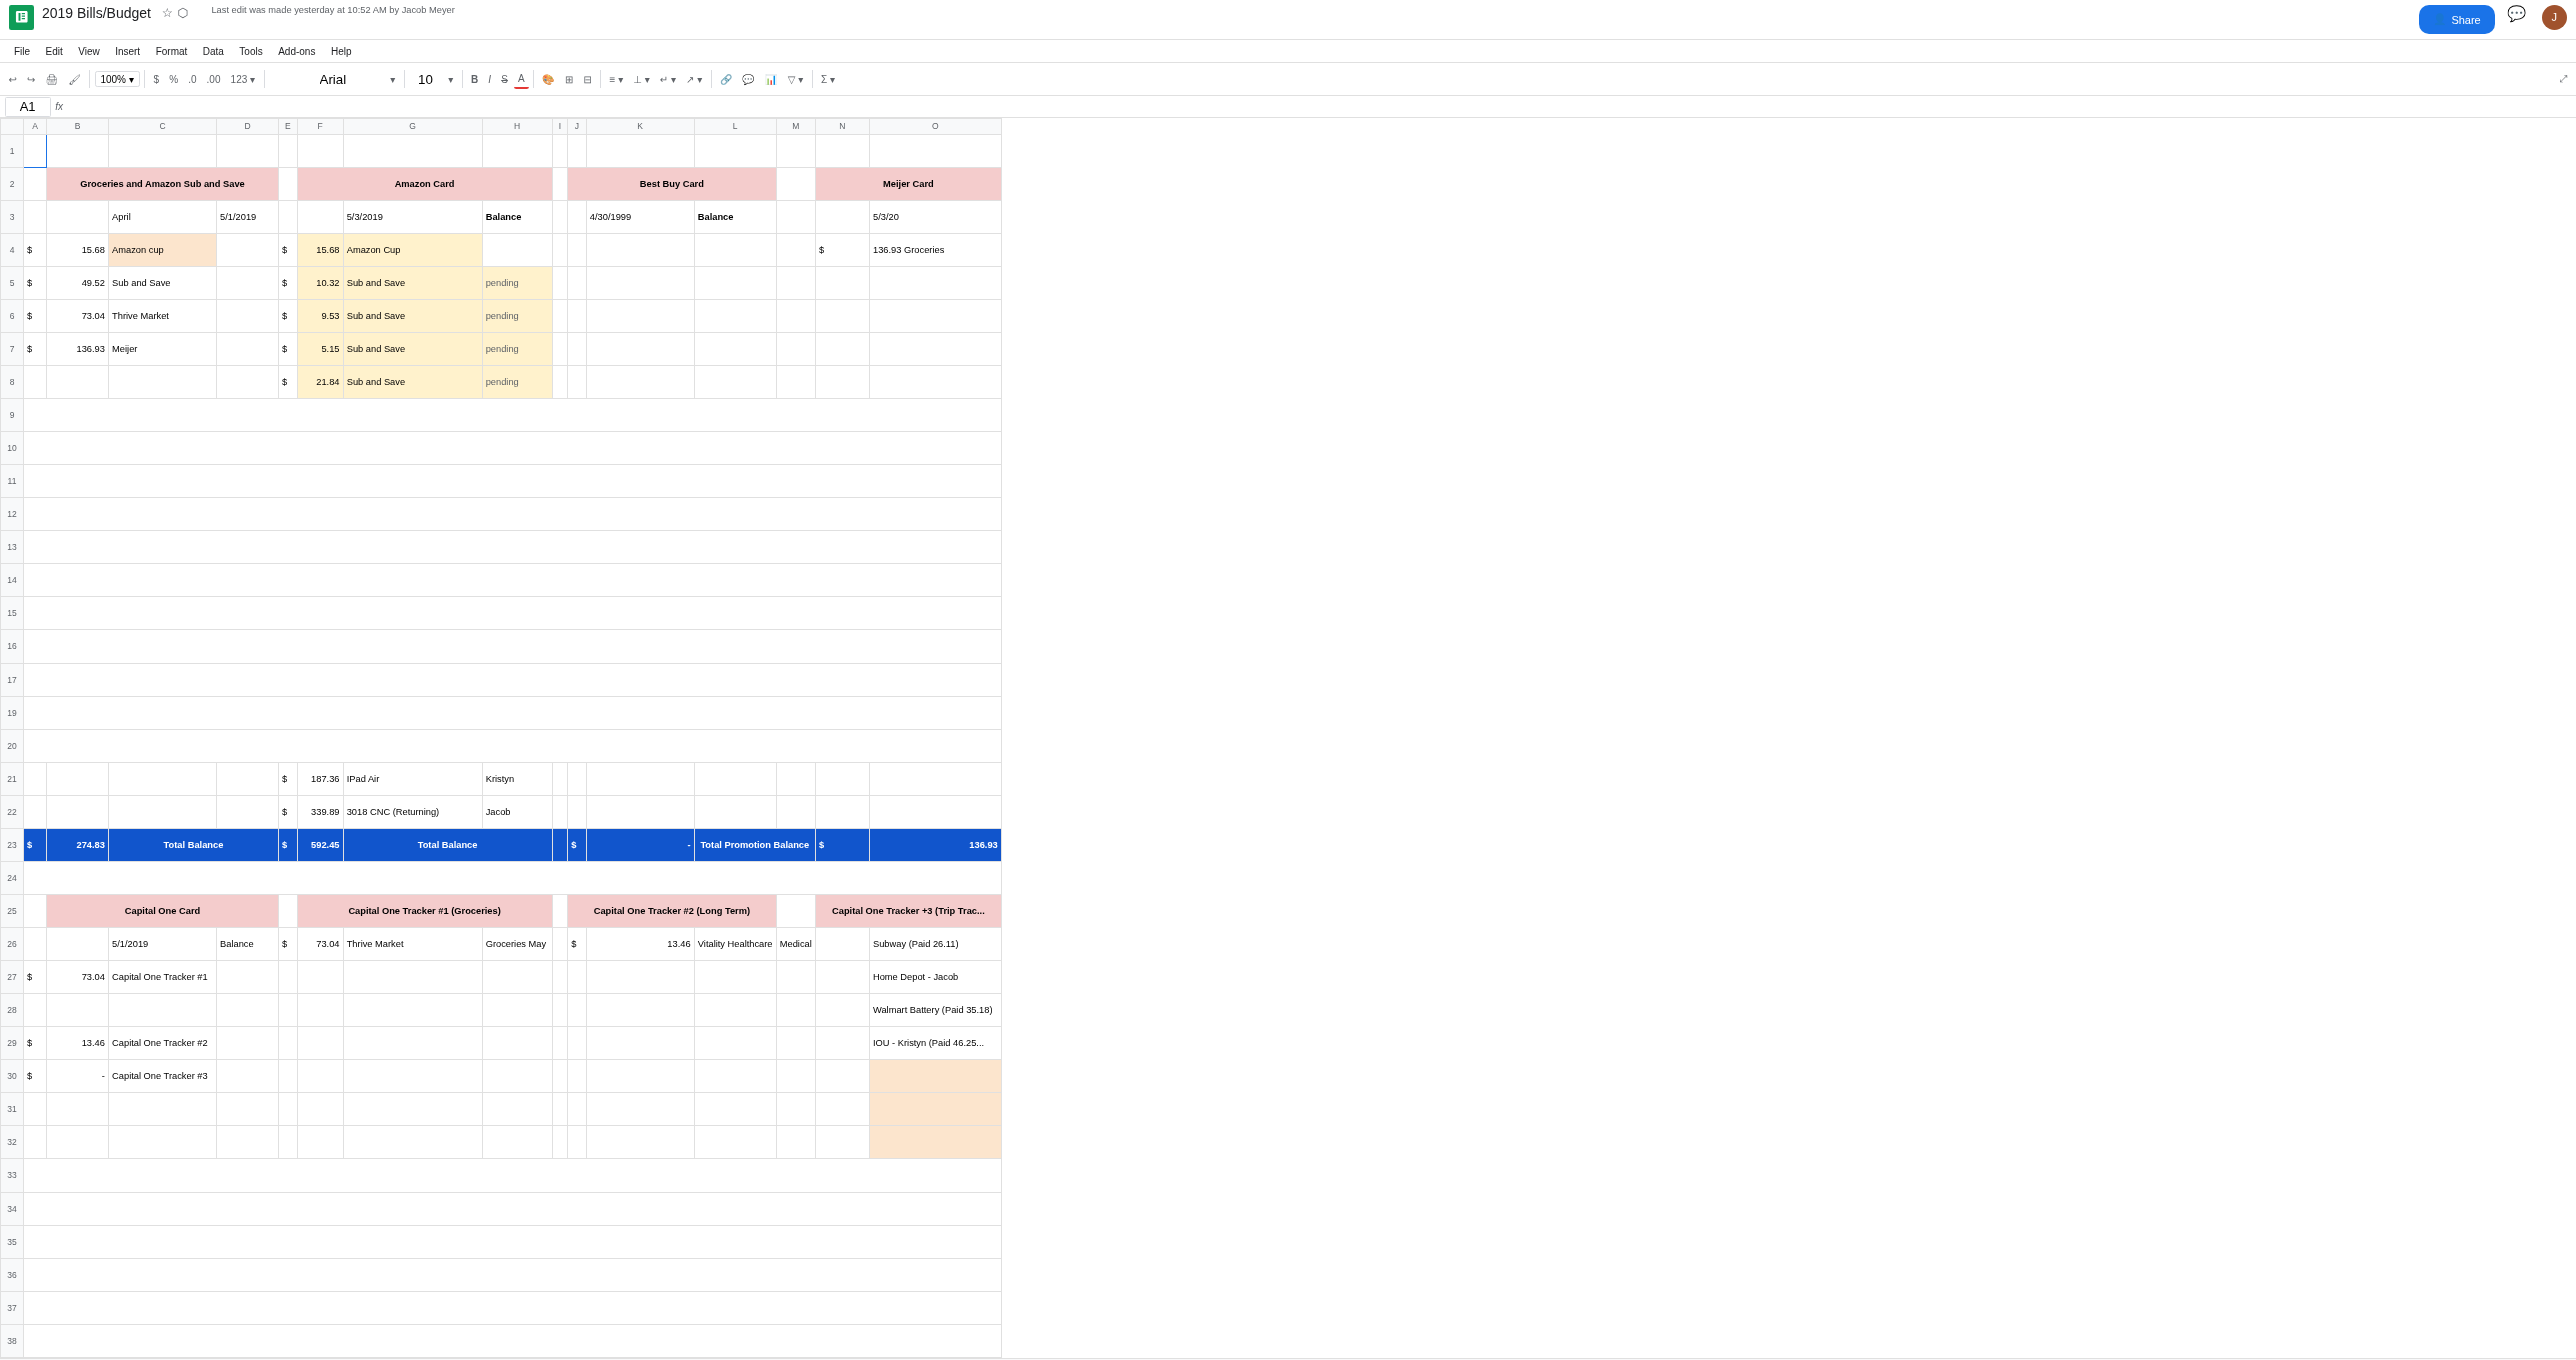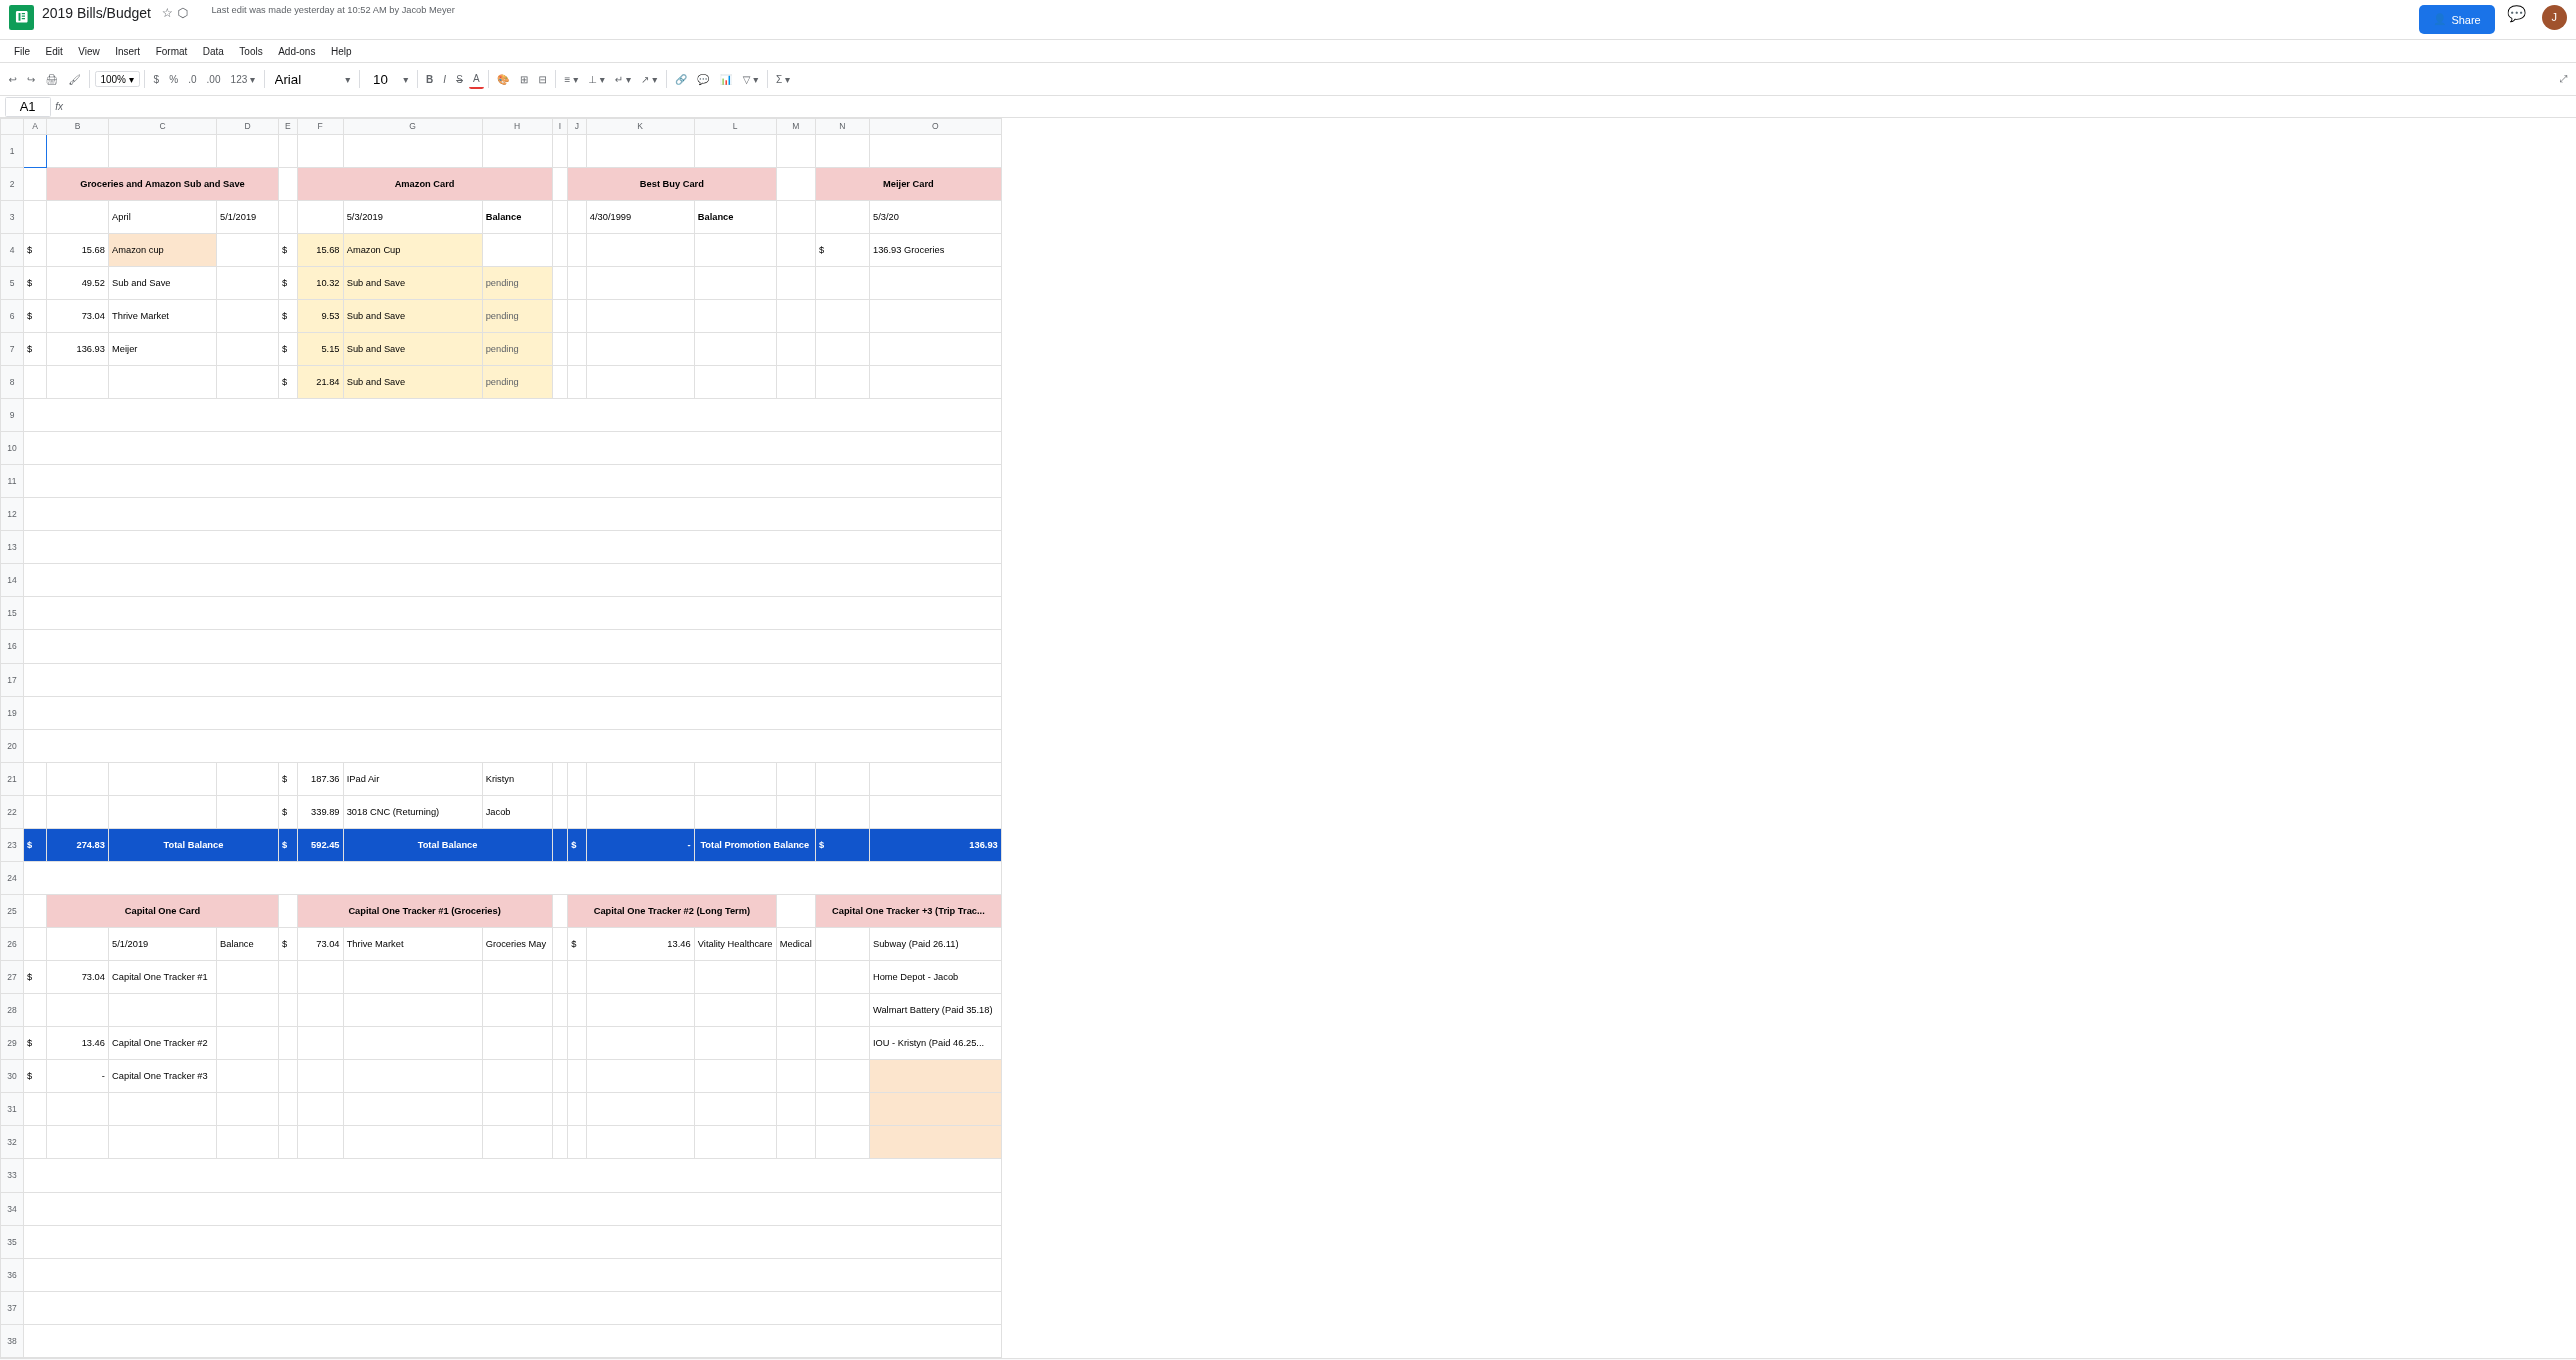--- a/index.html
+++ b/index.html
@@ -9,40 +9,40 @@
     #title-bar {
       display: flex; padding: 4.6px 9.3px; gap: 7.7px;
       border-bottom: 0.8px solid #e0e0e0; height: 40px;
     }
     #app-icon { width: 25px; height: 25px; background: #0f9d58; border-radius: 2.3px; display: flex; align-items: center; justify-content: center; }
     #app-icon svg { fill: white; width: 15.5px; height: 15.5px; }
     #doc-title { font-size: 14px; font-weight: 400; color: #202124; }
     #title-actions { display: flex; gap: 4.6px; margin-left: 3.1px; }
     #title-actions span { font-size: 12.4px; color: #5f6368; cursor: pointer; }
     #edit-info { margin-left: 15.5px; font-size: 9.3px; color: #5f6368; flex: 1; }
-    #share-btn { background: #1a73e8; color: white; border: none; border-radius: 5px; padding: 6.2px 14px; font-size: 11px; cursor: pointer; display: flex; align-items: center; gap: 4.6px; }
+    #share-btn { background: #1a73e8; color: white; border: none; border-radius: 10px; padding: 6.2px 14px; font-size: 11px; cursor: pointer; display: flex; align-items: center; gap: 4.6px; }
     #user-avatar { width: 25px; height: 25px; border-radius: 50%; background: #a0522d; margin-left: 7.7px; overflow: hidden; display: flex; align-items: center; justify-content: center; color: white; font-size: 11px; }
     #notification-icon { font-size: 15.5px; color: #5f6368; margin-left: 4.6px; }
 
     
     #menu-bar {
       display: flex; align-items: center; padding: 1.5px 7.7px; gap: 3.1px;
       border-bottom: 0.8px solid #e0e0e0; height: 23px;
     }
     .menu-item { padding: 2.3px 6.2px; font-size: 10px; color: #202124; cursor: pointer; border-radius: 2.3px; }
 
     
     #toolbar {
       display: flex; align-items: center; padding: 2.3px 4.6px; gap: 2.3px;
       border-bottom: 0.8px solid #e0e0e0; height: 33px; flex-wrap: nowrap;
     }
     .tb-btn { background: none; border: none; cursor: pointer; color: #5f6368; padding: 3.1px 3.9px; border-radius: 2.3px; font-size: 10px; display: flex; align-items: center; }
     .tb-separator { width: 0.8px; height: 18.6px; background: #dadce0; margin: 0 2.3px; }
     .tb-zoom { display: flex; align-items: center; border: 0.8px solid #dadce0; border-radius: 2.3px; padding: 1.5px 4.6px; gap: 3.1px; }
-    .font-name { border: 0.8px solid transparent; border-radius: 2.3px; padding: 1.5px 4.6px; width: 70px; }
+    .font-name { border: 0.8px solid transparent; border-radius: 2.3px; padding: 1.5px 4.6px; width: 70px; margin-left: 45px; }
     .font-size { border: 0.8px solid transparent; border-radius: 2.3px; padding: 1.5px 3.1px; width: 33px; text-align: center; }
     .tb-bold { font-weight: bold; }
     .tb-italic { font-style: italic; }
     .tb-strikethrough { text-decoration: line-through; }
 
     
     #formula-bar {
       display: flex; align-items: center; padding: 1.5px 4.6px; gap: 4.6px;
       border-bottom: 0.8px solid #e0e0e0; height: 22px;
     }

